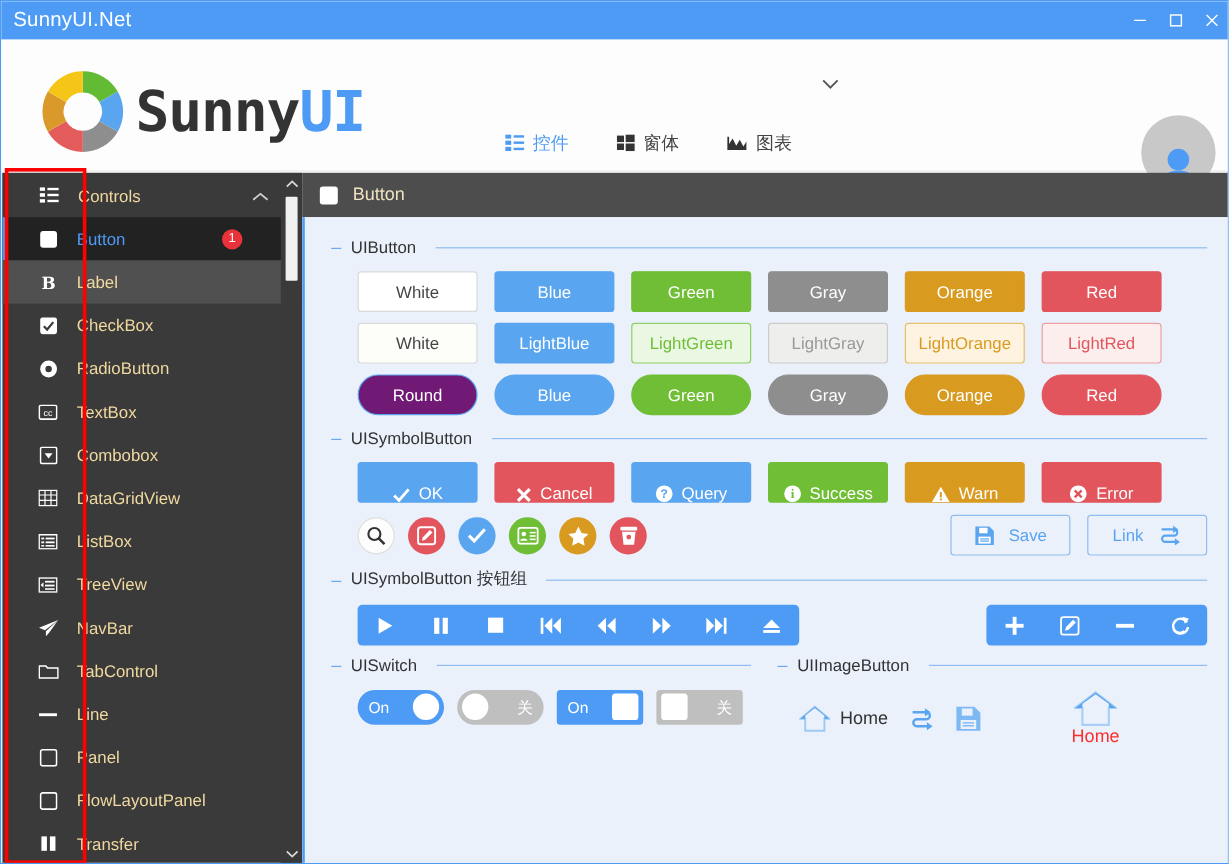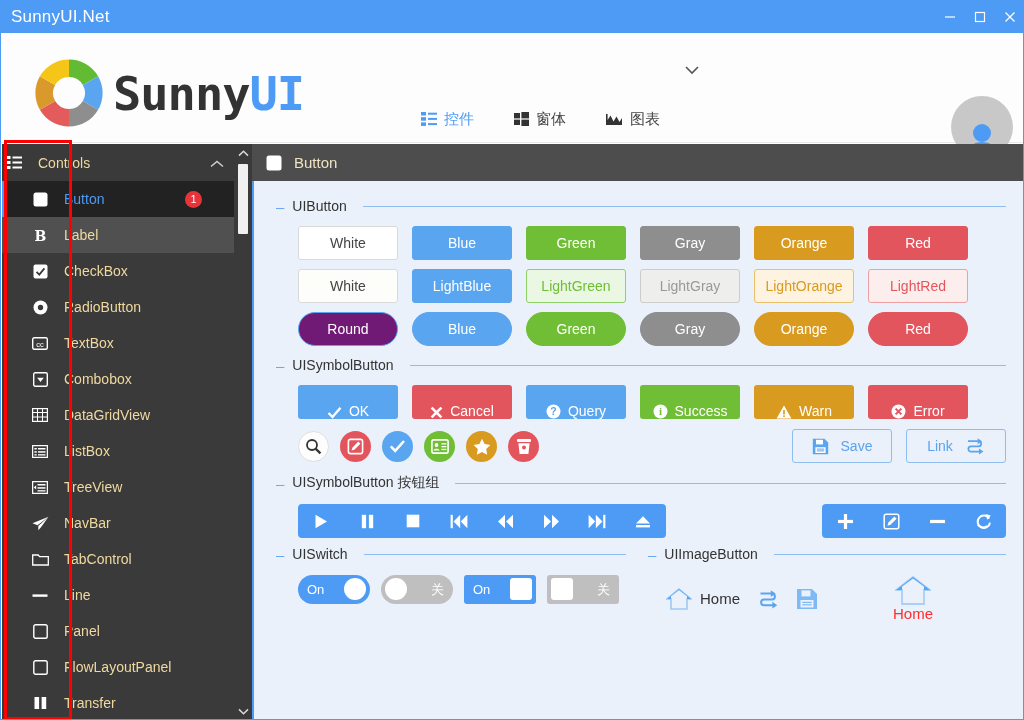--- a/index.html
+++ b/index.html
@@ -82,21 +82,21 @@
   }
 
   
   .sidebar {
     position: absolute; left: 1px; top: 143px; width: 250px; height: 576px;
     background: #3a3a3a;
     overflow: hidden;
   }
   .sidebar-header {
     height: 37px; display: flex; align-items: center;
-    color: #f0d9a0; font-size: 14px; padding-left: 4px;
+    color: #f0d9a0; font-size: 14px; padding-left: 31px;
     background: #3a3a3a;
   }
   .sidebar-header .sh-icon { margin-right: 16px; display:flex; }
   .sidebar-header .sh-title { color: #f0d9a0; }
   .sidebar-header .sh-caret { margin-left: auto; margin-right: 28px; color: #cfcfcf; }
 
   .nav-item {
     height: 36px; display: flex; align-items: center;
     color: #f0d9a0; font-size: 14px;
     padding-left: 26px; position: relative;

